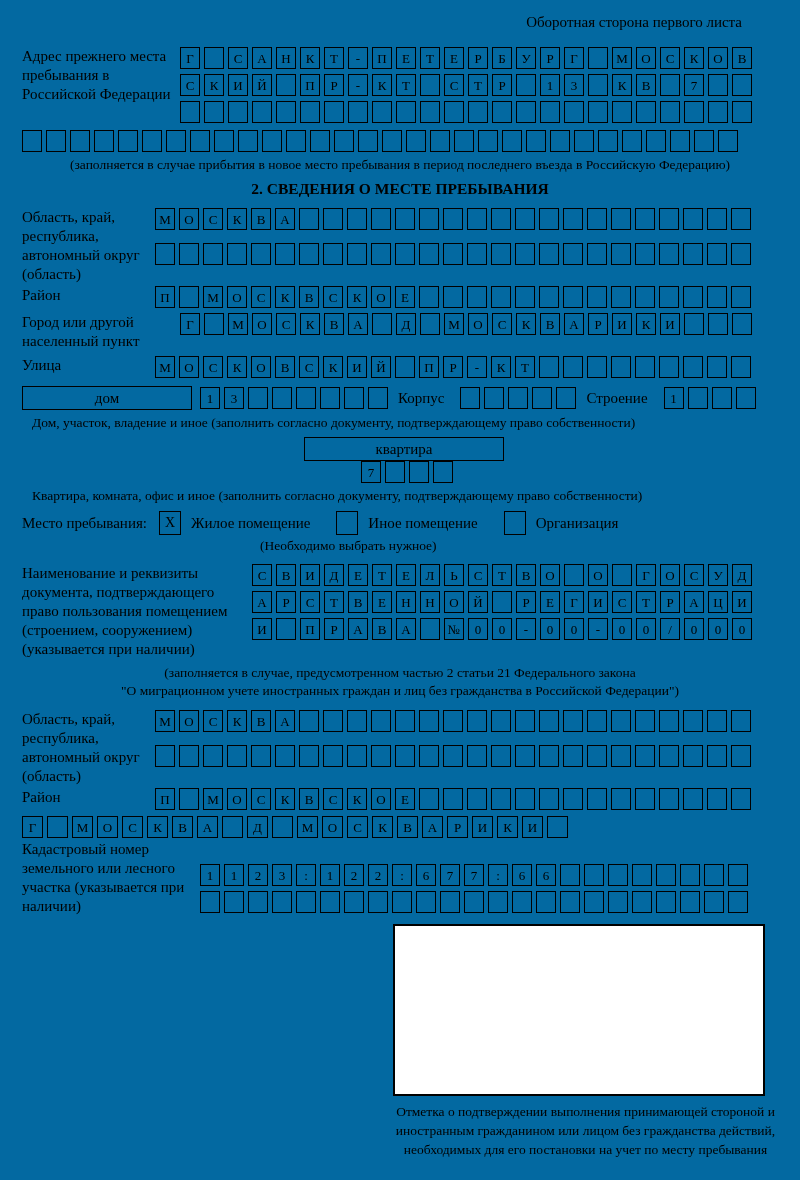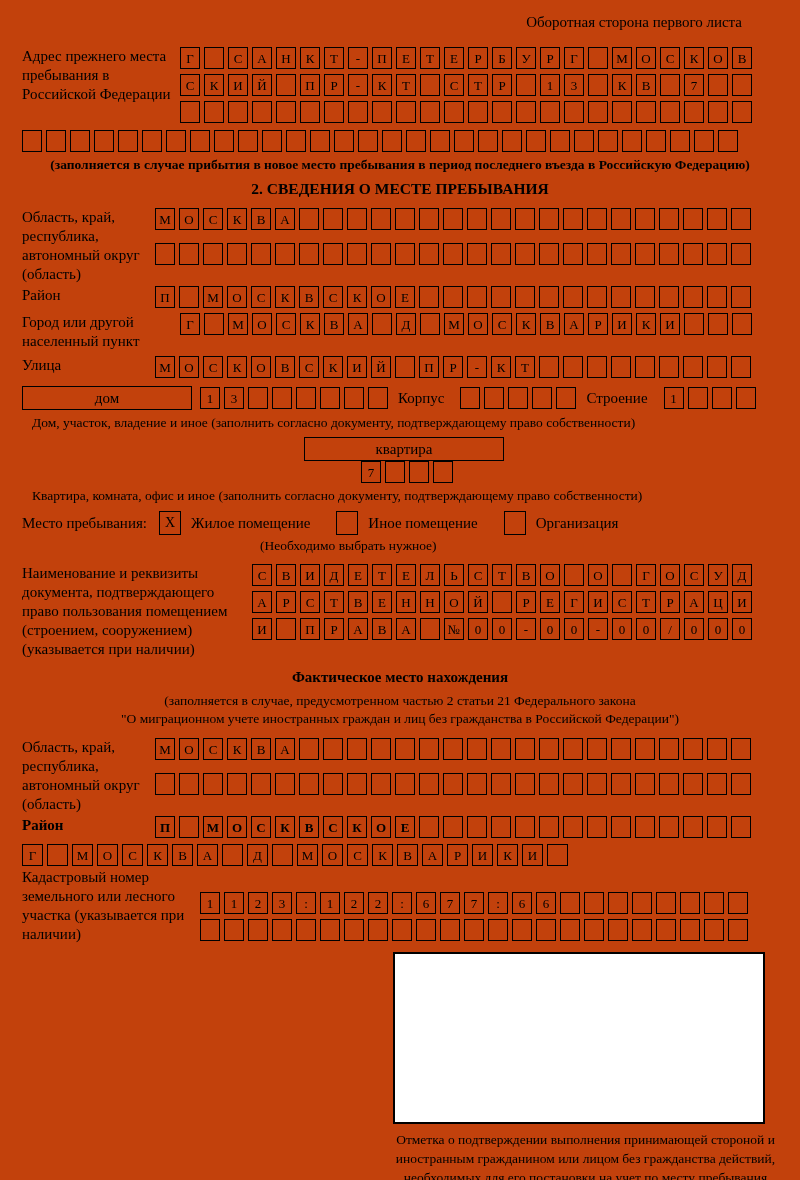--- a/index.html
+++ b/index.html
@@ -1,21 +1,21 @@
 <!DOCTYPE html>
 <html><head>
 <meta charset="utf-8">
 <style>
   html,body{margin:0;padding:0;background:#fff;}
   .page{
     position:relative;
     width:800px;height:1180px;
     box-sizing:border-box;
     padding:14px 22px 0 22px;
-    background:#c2410c;color:#000;
+    background:#0369a1;color:#000;
     font-family:"Liberation Serif","DejaVu Serif",serif;
     overflow:hidden;
   }
   .header-note{
     text-align:right;font-size:15px;margin-right:36px;margin-bottom:16px;
   }
   .field{display:flex;align-items:flex-start;}
   .f-label{font-size:15px;line-height:19px;flex-shrink:0;}
   .rows>.cells{margin-bottom:5px;}
   .cells{display:flex;}
@@ -43,21 +43,21 @@
   .apt-row .cells{margin-left:10px;}
   .cap-indent{margin-left:10px;margin-bottom:4px;}
   .stay-row{display:flex;align-items:center;margin-top:6px;}
   .checkbox{
     width:22px;height:24px;box-sizing:border-box;border:1.5px solid #000;
     display:flex;align-items:center;justify-content:center;font-size:14px;
     flex-shrink:0;
   }
   .opt-label{font-size:15px;margin:0 26px 0 10px;white-space:nowrap;}
   .stay-note{font-size:13.5px;margin:3px 0 10px 238px;}
-  .mb2{margin-bottom:2px;} .mb5{margin-bottom:5px;} .mb6{margin-bottom:6px;font-weight:bold;}
+  .mb2{margin-bottom:2px;} .mb5{margin-bottom:5px;} .mb6{margin-bottom:6px;}
   .mb8{margin-bottom:8px;} .mb10{margin-bottom:10px;}
   .offset-rows{margin-top:24px;}
   .stamp-wrap{margin-left:371px;width:385px;text-align:center;margin-top:6px;}
   .stamp-box{
     box-sizing:border-box;border:2px solid #000;width:372px;height:172px;
     margin-bottom:6px;background:#fff;
   }
   .stamp-caption{font-size:13.5px;line-height:19px;}
 </style>
 </head>
@@ -458,21 +458,20 @@
           <span class="cell">0</span>
           <span class="cell">0</span>
           <span class="cell">/</span>
           <span class="cell">0</span>
           <span class="cell">0</span>
           <span class="cell">0</span>
         </div>
     </div>
   </div>
 
-  <div class="sub-title">Фактическое место нахождения</div>
   <div class="caption center">(заполняется в случае, предусмотренном частью 2 статьи 21 Федерального закона</div>
   <div class="caption center mb10">"О миграционном учете иностранных граждан и лиц без гражданства в Российской Федерации")</div>
 
   <div class="field mb2">
     <div class="f-label" style="width:133px;">Область, край, республика, автономный округ (область)</div>
     <div class="rows">
       <div class="cells" style="margin-bottom:13px;">
           <span class="cell">М</span>
           <span class="cell">О</span>
           <span class="cell">С</span>

